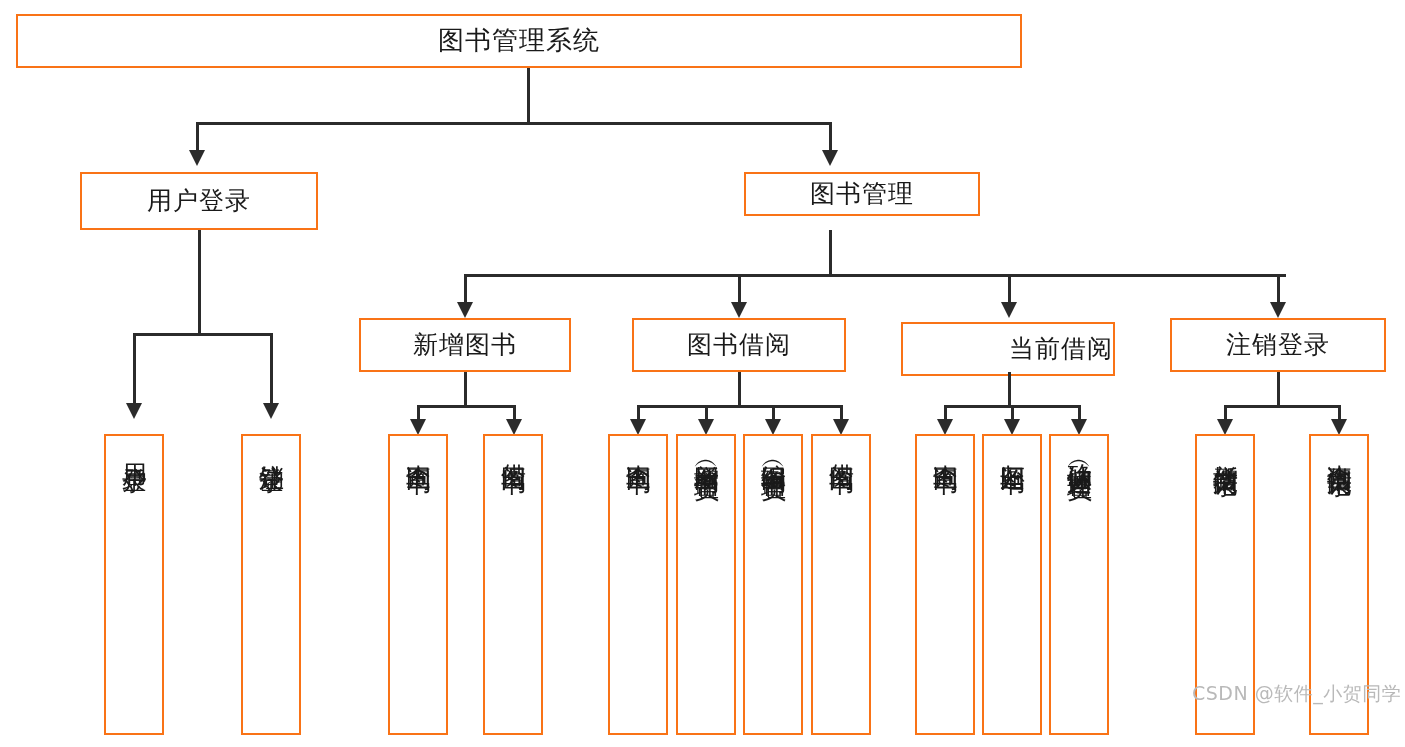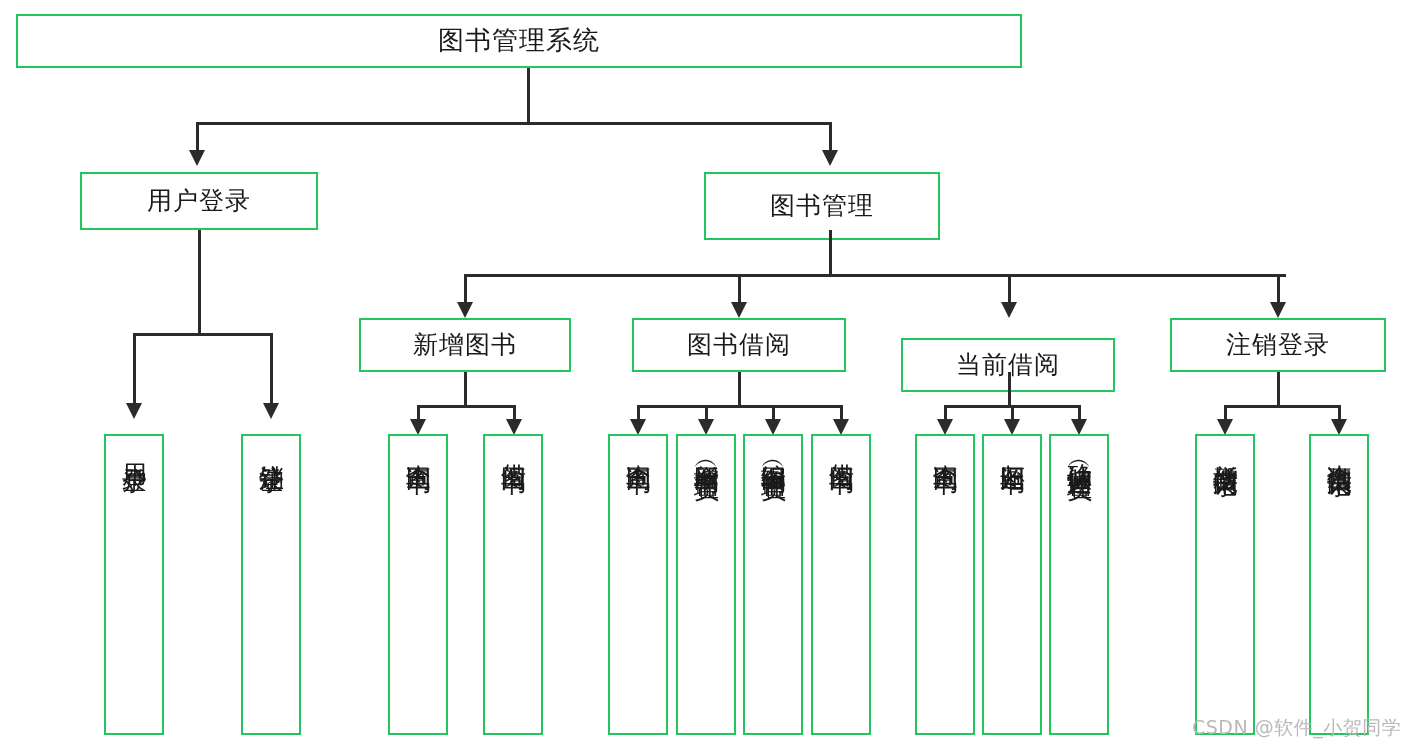--- a/index.html
+++ b/index.html
@@ -13,21 +13,21 @@
   #canvas {
     position: relative;
     width: 1405px;
     height: 747px;
     background: #ffffff;
     overflow: hidden;
   }
   .node {
     position: absolute;
     box-sizing: border-box;
-    border: 2px solid #22c55e;
+    border: 2px solid #f97316;
     background: #ffffff;
     display: flex;
     align-items: center;
     justify-content: center;
     color: #1a1a1a;
   }
   .node .label {
     white-space: nowrap;
   }
   
@@ -91,21 +91,21 @@
   <div class="edge h-line" style="left:196px; top:122px; width:636px;"></div>
 
   <div class="edge v-line" style="left:196px; top:122px; height:30px;"></div>
   <div class="arrow" style="left:189px; top:150px;"></div>
   <div class="edge v-line" style="left:829px; top:122px; height:30px;"></div>
   <div class="arrow" style="left:822px; top:150px;"></div>
 
   <div class="node h-node" style="left:80px; top:172px; width:238px; height:58px;">
     <span class="label">用户登录</span>
   </div>
-  <div class="node h-node" style="left:704px; top:172px; width:236px; height:68px;">
+  <div class="node h-node" style="left:744px; top:172px; width:236px; height:44px;">
     <span class="label">图书管理</span>
   </div>
 
   <div class="edge v-line" style="left:198px; top:230px; height:103px;"></div>
   <div class="edge h-line" style="left:133px; top:333px; width:140px;"></div>
   <div class="edge v-line" style="left:133px; top:333px; height:72px;"></div>
   <div class="arrow" style="left:126px; top:403px;"></div>
   <div class="edge v-line" style="left:270px; top:333px; height:72px;"></div>
   <div class="arrow" style="left:263px; top:403px;"></div>
 
@@ -126,21 +126,21 @@
   <div class="arrow" style="left:1001px; top:302px;"></div>
   <div class="edge v-line" style="left:1277px; top:274px; height:30px;"></div>
   <div class="arrow" style="left:1270px; top:302px;"></div>
 
   <div class="node h-node" style="left:359px; top:318px; width:212px; height:54px;">
     <span class="label">新增图书</span>
   </div>
   <div class="node h-node" style="left:632px; top:318px; width:214px; height:54px;">
     <span class="label">图书借阅</span>
   </div>
-  <div class="node h-node" style="left:901px; top:338px; width:214px; height:54px;">
+  <div class="node h-node" style="left:901px; top:322px; width:214px; height:54px;justify-content:flex-end;">
     <span class="label">当前借阅</span>
   </div>
   <div class="node h-node" style="left:1170px; top:318px; width:216px; height:54px;">
     <span class="label">注销登录</span>
   </div>
 
   <div class="edge v-line" style="left:464px; top:372px; height:33px;"></div>
   <div class="edge h-line" style="left:417px; top:405px; width:99px;"></div>
   <div class="edge v-line" style="left:417px; top:405px; height:16px;"></div>
   <div class="arrow" style="left:410px; top:419px;"></div>
@@ -204,15 +204,15 @@
   <div class="edge v-line" style="left:1338px; top:405px; height:16px;"></div>
   <div class="arrow" style="left:1331px; top:419px;"></div>
 
   <div class="node v-node" style="left:1195px; top:434px; width:60px; height:301px;">
     <span class="label">新增借阅记录</span>
   </div>
   <div class="node v-node" style="left:1309px; top:434px; width:60px; height:301px;">
     <span class="label">查询借阅记录</span>
   </div>
 
-  <div class="watermark" style="left:1192px; top:715px;">CSDN @软件_小贺同学</div>
+  <div class="watermark" style="left:1192px; top:681px;">CSDN @软件_小贺同学</div>
 
 </div>
 
 </body></html>

